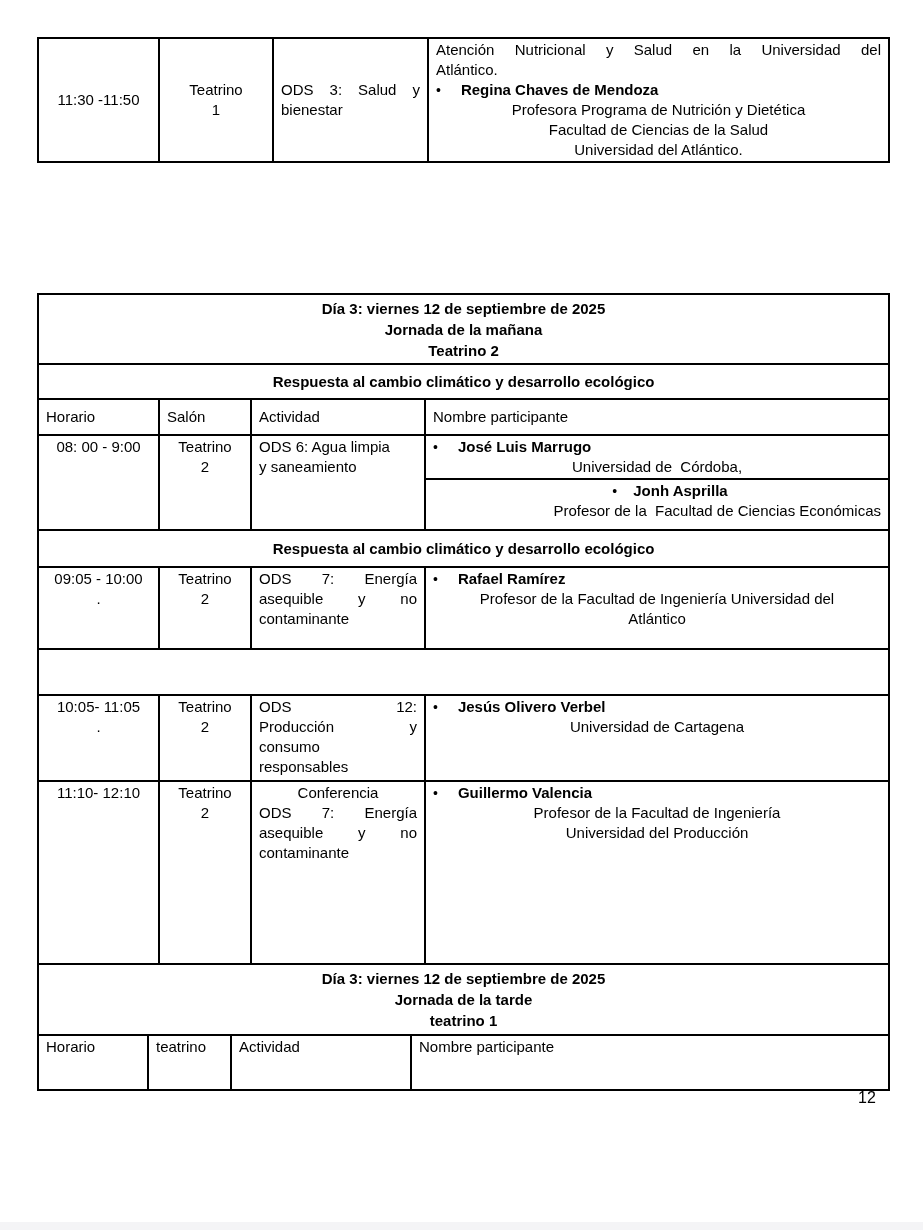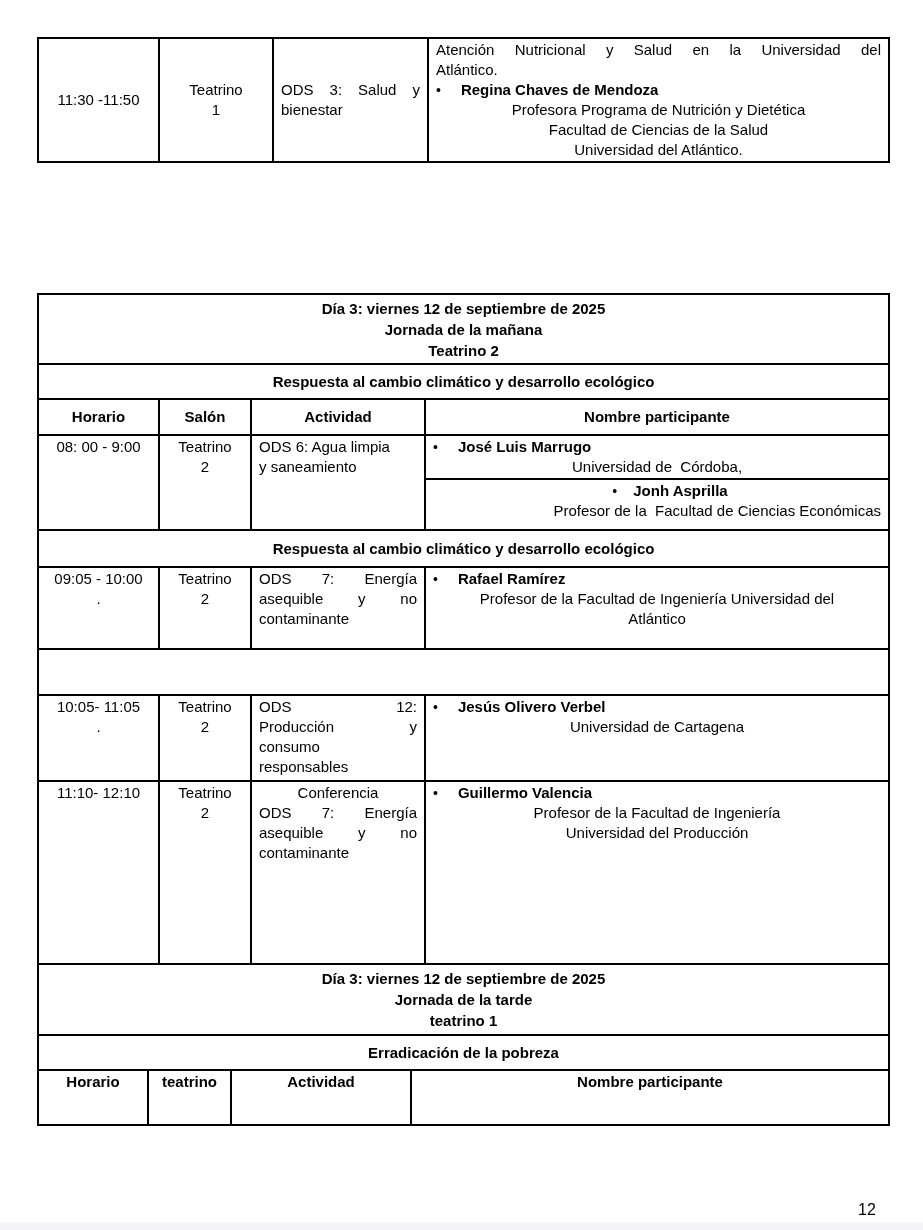--- a/index.html
+++ b/index.html
@@ -24,29 +24,29 @@
     padding:1px 7px;
     vertical-align:top;
     overflow:hidden;
   }
   .b{font-weight:bold;}
   .center{text-align:center;}
   .mid{vertical-align:middle !important;}
   .prel{white-space:pre-line;}
   .pjust{white-space:pre-line;text-align:justify;text-align-last:justify;}
   .banner{font-weight:bold;text-align:center;vertical-align:middle !important;line-height:21px;white-space:pre-line;margin-left:25px;}
-  .hdr{font-weight:bold;text-align:center;margin-left:9px;}
+  .hdr{font-weight:normal;margin-left:9px;}
   .spacer{height:130px;}
   .tbl2{margin-top:-2px;}
   .bline{text-align:left;}
   .bline .bullet{display:inline-block;margin-right:20px;font-size:14px;}
   .bline.left{text-align:center;padding-left:26px;}
   .bline.left .bullet{margin-right:16px;}
   .detail-left{text-align:right;padding-left:14px;}
-  .pagenum{position:absolute;left:858px;top:1200px;font-size:16px;line-height:20px;}
+  .pagenum{position:absolute;left:858px;top:1088px;font-size:16px;line-height:20px;}
   .bottom-strip{position:absolute;left:0;bottom:0;width:923px;height:8px;background:#f4f4f6;}
 </style>
 </head>
 <body>
 
 <div class="page">
   <div class="content">
 
     <table class="tbl">
       <colgroup>
@@ -175,23 +175,20 @@
           <col style="width:180px">
           <col style="width:478px">
         </colgroup>
       <tbody>
           <tr>
         <td colspan="4" class="banner" style="height:67px">Día 3: viernes 12 de septiembre de 2025
 Jornada de la tarde
 teatrino 1</td>
       </tr>
       <tr>
-        <td colspan="4" class="banner" style="height:31px">Erradicación de la pobreza</td>
-      </tr>
-      <tr>
         <td class="hdr" style="height:51px">Horario</td>
         <td class="hdr">teatrino</td>
         <td class="hdr">Actividad</td>
         <td class="hdr">Nombre participante</td>
       </tr>
     </tbody>
       </table>
 
   </div>
 

